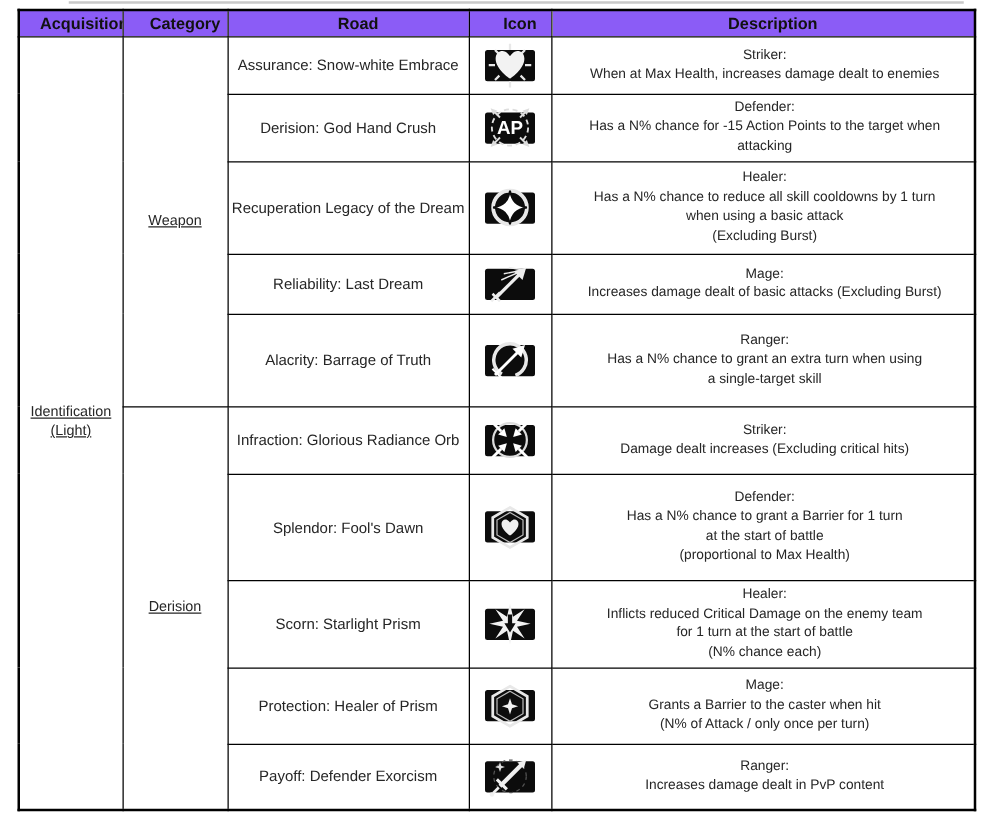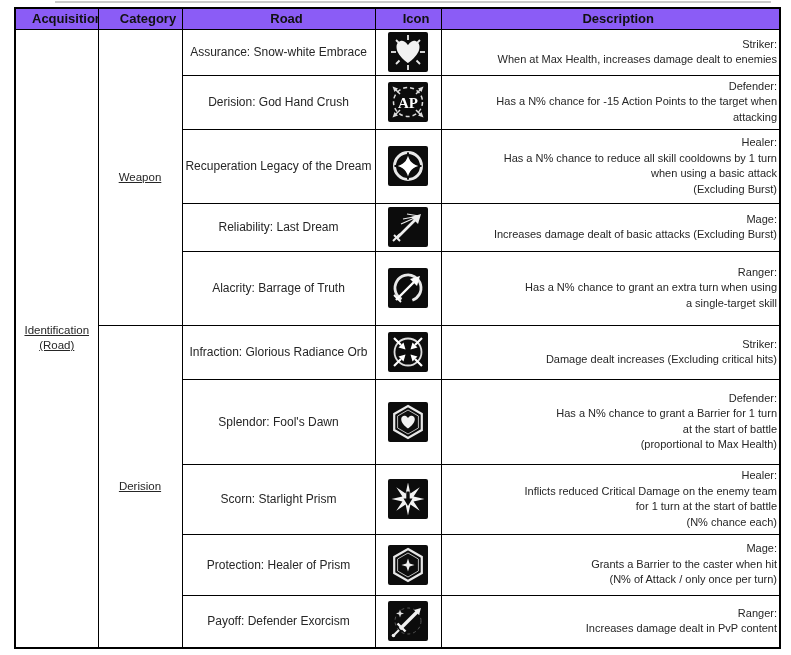--- a/index.html
+++ b/index.html
@@ -45,36 +45,35 @@
     line-height: 15px;
     text-decoration: underline;
   }
   td.name {
     text-align: center;
     font-size: 12px;
     white-space: nowrap;
     padding: 0 1px;
   }
   td.desc {
-    text-align: right;
+    text-align: center;
     font-size: 11px;
     line-height: 15.5px;
     white-space: pre-line;
     padding: 2px 2px 2px 5px;
   }
   td.icon-cell { text-align: center; }
   .icon-box {
     display: inline-flex;
     align-items: center;
     justify-content: center;
-    width: 40px; height: 40px;
+    width: 40px; height: 25px;
     background: #0c0c0c;
     border-radius: 2px;
     vertical-align: middle;
-    font-family: Liberation Serif, serif;
   }
   .icon-box svg { width: 40px; height: 40px; display: block; }
 </style>
 </head>
 <body>
 
 <div class="top-artifact"></div>
 
 <table class="effects">
   <colgroup>
@@ -89,21 +88,21 @@
       <th>Acquisition</th>
       <th>Category</th>
       <th>Road</th>
       <th>Icon</th>
       <th>Description</th>
     </tr>
   </thead>
   <tbody>
     <tr style="height:46px">
       <td class="acq" rowspan="10">Identification
-(Road)</td>
+(Light)</td>
       <td class="cat" rowspan="5">Weapon</td>
       <td class="name">Assurance: Snow-white Embrace</td>
       <td class="icon-cell">
         <span class="icon-box">
           <svg viewBox="0 0 40 40">
             <g stroke="#e8e8e8" stroke-width="1.8">
               <line x1="20" y1="3" x2="20" y2="8"></line>
                 <line x1="20" y1="33" x2="20" y2="38"></line>
               <line x1="3" y1="20" x2="8" y2="20"></line>
                 <line x1="32" y1="20" x2="37" y2="20"></line>

